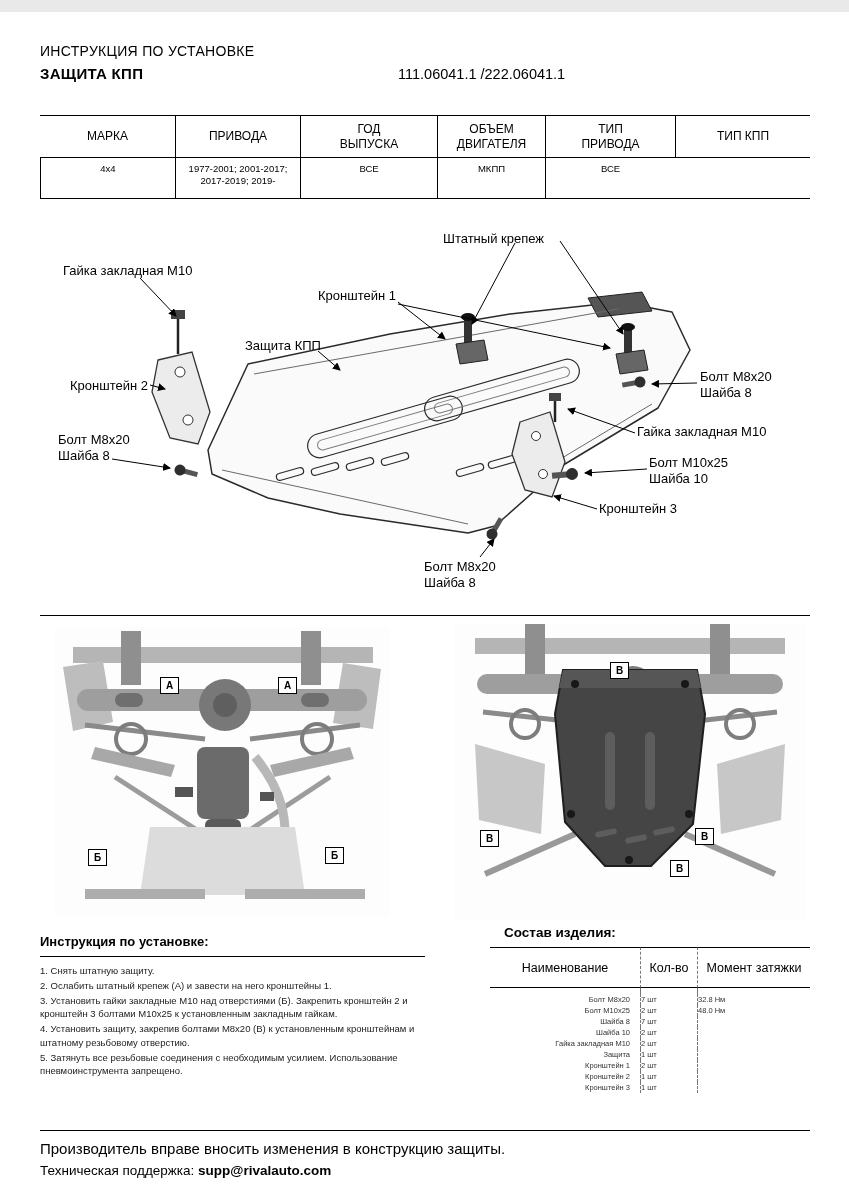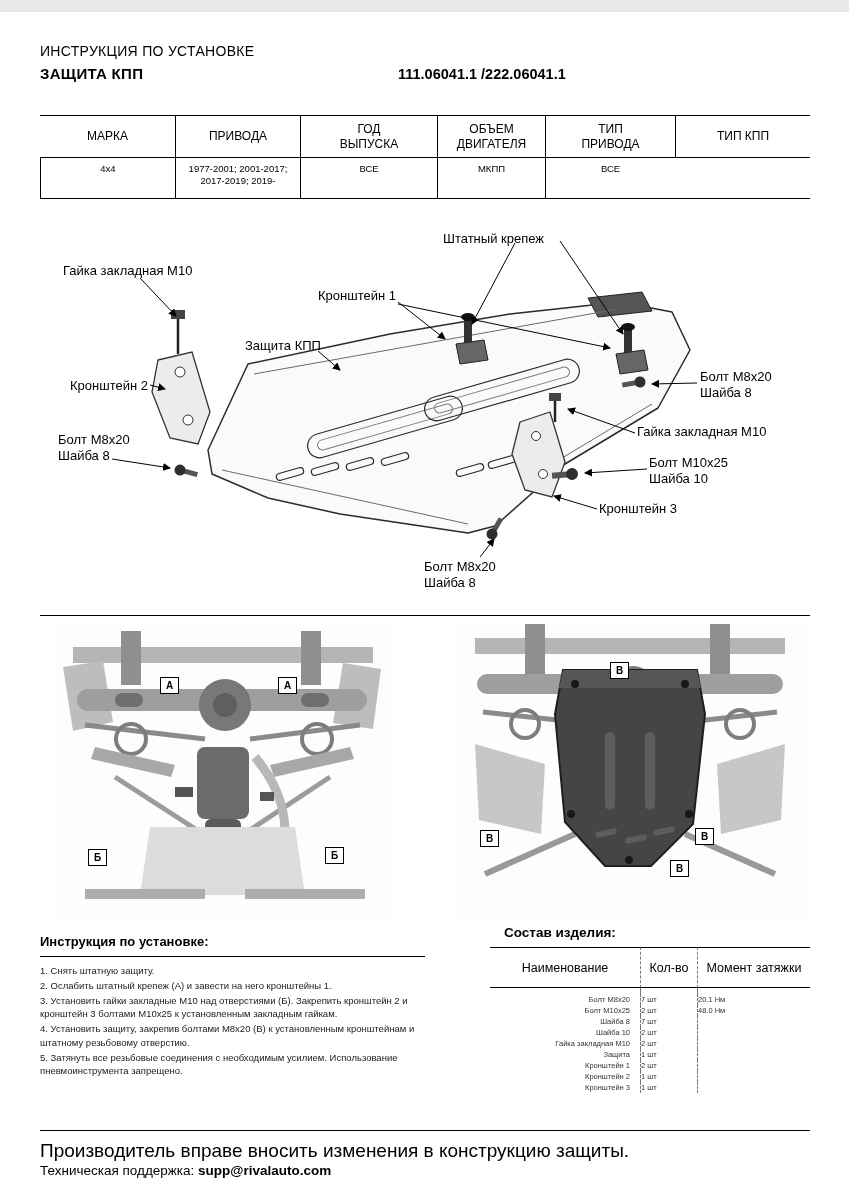--- a/index.html
+++ b/index.html
@@ -6,21 +6,21 @@
   .page {
     position:relative; width:849px; height:1200px; margin:12px auto;
     background:#ffffff; font-family:"Liberation Sans", sans-serif; color:#000;
     overflow:hidden;
   }
   .thinline { position:absolute; height:1px; background:#000; }
 
   
   .doc-type { position:absolute; left:40px; top:31px; font-size:14px; letter-spacing:.3px; }
   .product-title { position:absolute; left:40px; top:53px; font-size:15px; font-weight:bold; letter-spacing:.3px; }
-  .part-numbers { position:absolute; left:398px; top:54px; font-size:14.5px; font-weight:bold; }
+  .part-numbers { position:absolute; left:398px; top:54px; font-size:14.5px; font-weight:normal; }
 
   
   .spec-table {
     position:absolute; left:40px; top:103px; width:770px;
     border-top:1.5px solid #000; border-bottom:1.5px solid #000;
     display:grid; grid-template-columns:135px 125px 137px 108px 130px 135px;
   }
   .spec-head {
     border-bottom:1.5px solid #000; height:42px; box-sizing:border-box;
     display:flex; align-items:center; justify-content:center;
@@ -58,21 +58,21 @@
     border-top:1px solid #000; border-bottom:1px solid #000;
     display:flex; align-items:center; justify-content:center;
   }
   .comp-c { font-size:7.5px; height:11px; line-height:11px; color:#333; box-sizing:border-box; }
   .comp-c.nm { text-align:right; padding-right:10px; }
   .comp-c.ct { text-align:left; }
   .dash { border-left:1px dashed #777; }
   .comp-pad { height:6px; }
 
   
-  .footer-line1 { position:absolute; left:40px; top:1128px; font-size:19px; }
+  .footer-line1 { position:absolute; left:40px; top:1128px; font-size:15px; }
   .footer-line2 { position:absolute; left:40px; top:1151px; font-size:13.5px; }
   .footer-line2 .email { font-weight:bold; }
 </style>
 </head>
 <body>
 
 <div class="page">
 
   <div class="doc-type">ИНСТРУКЦИЯ ПО УСТАНОВКЕ</div>
   <div class="product-title">ЗАЩИТА КПП</div>
@@ -323,21 +323,21 @@
       <div class="comp-h">Наименование</div>
       <div class="comp-h dash">Кол-во</div>
       <div class="comp-h dash">Момент затяжки</div>
 
       <div class="comp-c nm comp-pad"></div>
       <div class="comp-c ct dash comp-pad"></div>
       <div class="comp-c ct dash comp-pad"></div>
 
       <div class="comp-c nm">Болт М8х20</div>
       <div class="comp-c ct dash">7 шт</div>
-      <div class="comp-c ct dash">20.1 Нм</div>
+      <div class="comp-c ct dash">32.8 Нм</div>
 
       <div class="comp-c nm">Болт М10х25</div>
       <div class="comp-c ct dash">2 шт</div>
       <div class="comp-c ct dash">48.0 Нм</div>
 
       <div class="comp-c nm">Шайба 8</div>
       <div class="comp-c ct dash">7 шт</div>
       <div class="comp-c ct dash"></div>
 
       <div class="comp-c nm">Шайба 10</div>

